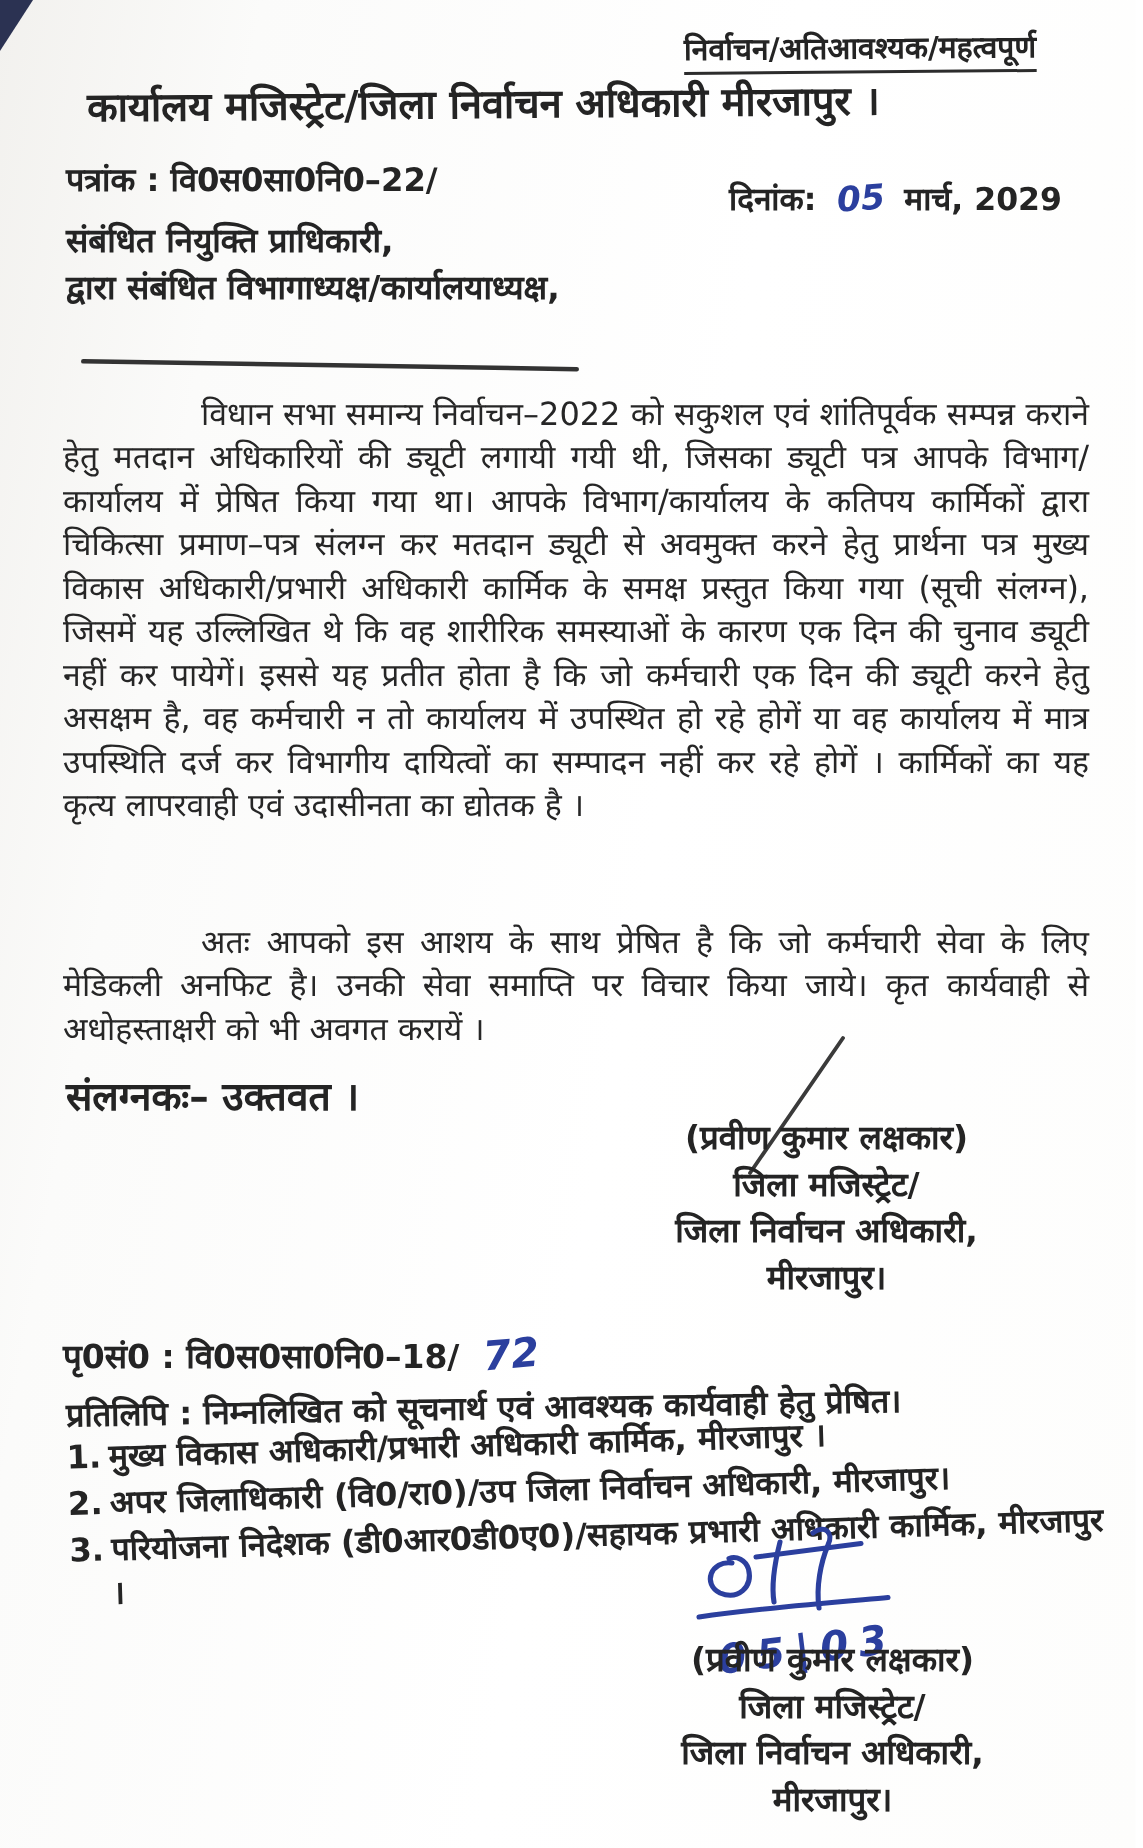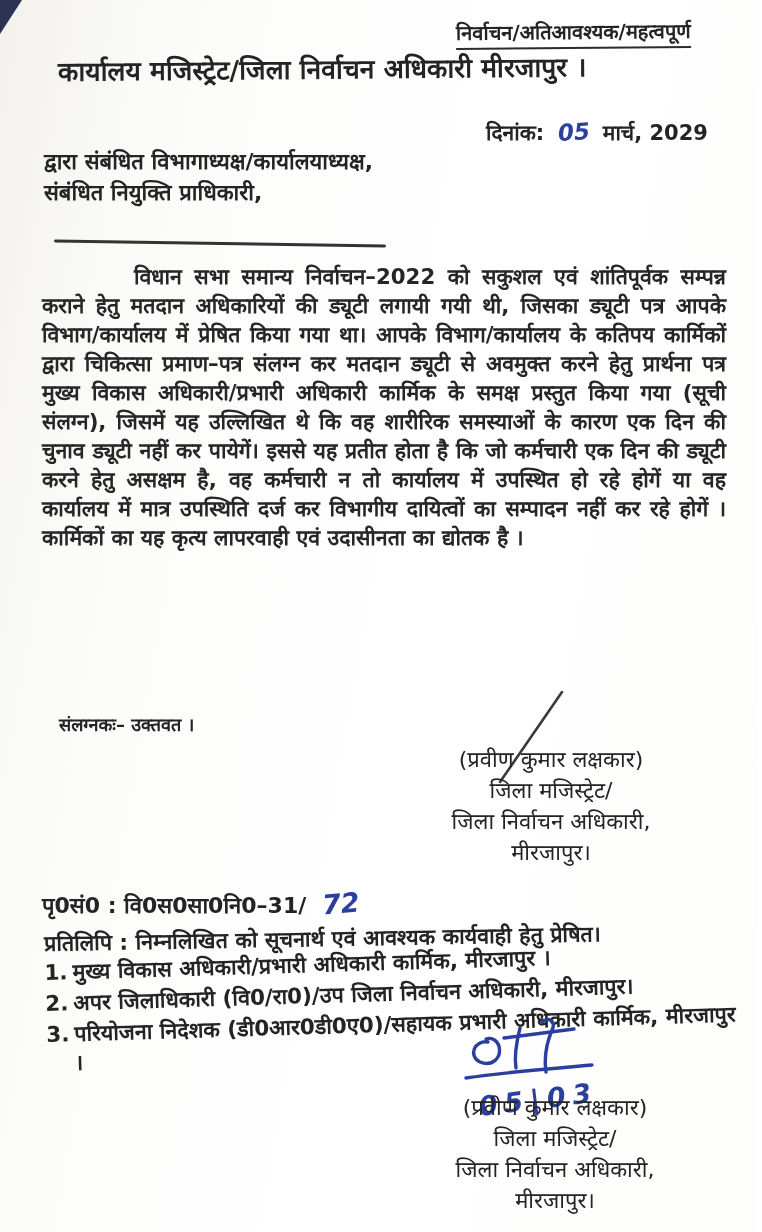--- a/index.html
+++ b/index.html
@@ -12,26 +12,26 @@
            padding-bottom:2px;border-bottom:2.5px solid #2c2c2c;transform:rotate(-0.5deg);}
   .office-heading{position:absolute;top:50px;left:58px;width:660px;font-size:26.5px;
                   font-weight:700;transform:rotate(-0.5deg);white-space:nowrap;}
   .patrank{position:absolute;top:104px;left:44px;font-size:21.5px;font-weight:700;}
   .dinank{position:absolute;top:118px;left:486px;font-size:21px;font-weight:700;}
   .hand-blue{color:#2b3f9e;font-style:italic;font-weight:700;}
   .dinank .hand-blue{font-size:23px;margin:0 6px;display:inline-block;transform:rotate(-4deg);}
   .addressee{position:absolute;top:146px;left:44px;font-size:22px;font-weight:700;line-height:31px;}
   .separator{position:absolute;top:242px;left:54px;width:332px;height:3px;background:#333;
              border-radius:2px;transform:rotate(0.9deg);}
-  .para{position:absolute;left:42px;width:684px;font-size:21.3px;font-weight:700;
+  .para{position:absolute;left:42px;width:684px;font-size:21.3px;font-weight:400;
         line-height:29px;text-align:justify;color:#262626;}
   .para1{top:262px;text-indent:92px;}
   .para2{top:614px;text-indent:92px;}
-  .enclosure{position:absolute;top:712px;left:44px;font-size:18px;font-weight:700;margin-left:15px;}
-  .sig-block{position:absolute;text-align:center;font-size:22px;font-weight:400;line-height:31px;}
+  .enclosure{position:absolute;top:712px;left:44px;font-size:26px;font-weight:700;}
+  .sig-block{position:absolute;text-align:center;font-size:22px;font-weight:700;line-height:31px;}
   .sig1{top:744px;left:418px;width:266px;}
   .sig2{top:1092px;left:410px;width:290px;}
   .sig1-slash{position:absolute;top:686px;left:490px;}
   .note-same-date{position:absolute;top:862px;left:490px;font-size:22px;font-weight:700;}
   .psno{position:absolute;top:888px;left:42px;font-size:22px;font-weight:700;}
   .psno .hand-blue{font-size:27px;margin-left:8px;display:inline-block;transform:rotate(-5deg);}
   .cc-head{position:absolute;top:928px;left:44px;font-size:21.5px;font-weight:700;
            transform:rotate(-1deg);transform-origin:left center;}
   .cc-list{position:absolute;top:958px;left:44px;width:690px;font-size:21.5px;font-weight:700;
            line-height:29px;transform:rotate(-1.7deg);transform-origin:left top;}
@@ -44,53 +44,55 @@
 <body>
 
 <div class="paper">
 
   <div class="corner-fold"></div>
 
   <div class="tagline">निर्वाचन/अतिआवश्यक/महत्वपूर्ण</div>
 
   <div class="office-heading">कार्यालय मजिस्ट्रेट/जिला निर्वाचन अधिकारी मीरजापुर ।</div>
 
+  <div class="patrank">पत्रांक : वि0स0सा0नि0–22/</div>
 
   <div class="dinank">
     <span>दिनांक:</span>
     <span class="hand-blue">05</span>
     <span>मार्च, 2029</span>
   </div>
 
   <div class="addressee">
+    <div>संबंधित नियुक्ति प्राधिकारी,</div>
     <div>द्वारा संबंधित विभागाध्यक्ष/कार्यालयाध्यक्ष,</div>
-    <div>संबंधित नियुक्ति प्राधिकारी,</div>
   </div>
 
   <div class="separator"></div>
 
   <div class="para para1">विधान सभा समान्य निर्वाचन–2022 को सकुशल एवं शांतिपूर्वक सम्पन्न कराने हेतु मतदान अधिकारियों की ड्यूटी लगायी गयी थी, जिसका ड्यूटी पत्र आपके विभाग/कार्यालय में प्रेषित किया गया था। आपके विभाग/कार्यालय के कतिपय कार्मिकों द्वारा चिकित्सा प्रमाण–पत्र संलग्न कर मतदान ड्यूटी से अवमुक्त करने हेतु प्रार्थना पत्र मुख्य विकास अधिकारी/प्रभारी अधिकारी कार्मिक के समक्ष प्रस्तुत किया गया (सूची संलग्न), जिसमें यह उल्लिखित थे कि वह शारीरिक समस्याओं के कारण एक दिन की चुनाव ड्यूटी नहीं कर पायेगें। इससे यह प्रतीत होता है कि जो कर्मचारी एक दिन की ड्यूटी करने हेतु असक्षम है, वह कर्मचारी न तो कार्यालय में उपस्थित हो रहे होगें या वह कार्यालय में मात्र उपस्थिति दर्ज कर विभागीय दायित्वों का सम्पादन नहीं कर रहे होगें । कार्मिकों का यह कृत्य लापरवाही एवं उदासीनता का द्योतक है ।</div>
 
+  <div class="para para2">अतः आपको इस आशय के साथ प्रेषित है कि जो कर्मचारी सेवा के लिए मेडिकली अनफिट है। उनकी सेवा समाप्ति पर विचार किया जाये। कृत कार्यवाही से अधोहस्ताक्षरी को भी अवगत करायें ।</div>
 
   <div class="enclosure">संलग्नकः– उक्तवत ।</div>
 
   <svg class="sig1-slash" width="80" height="102">
     <path d="M72 6 L10 96" stroke="#3a3a3a" stroke-width="2.6" fill="none" stroke-linecap="round"></path>
   </svg>
 
   <div class="sig-block sig1">
     <div>(प्रवीण कुमार लक्षकार)</div>
     <div>जिला मजिस्ट्रेट/</div>
     <div>जिला निर्वाचन अधिकारी,</div>
     <div>मीरजापुर।</div>
   </div>
 
 
   <div class="psno">
-    <span>पृ0सं0 : वि0स0सा0नि0–31/</span>
+    <span>पृ0सं0 : वि0स0सा0नि0–18/</span>
     <span class="hand-blue">72</span>
   </div>
 
   <div class="cc-head">प्रतिलिपि : निम्नलिखित को सूचनार्थ एवं आवश्यक कार्यवाही हेतु प्रेषित।</div>
 
   <div class="cc-list">
     <div class="cc-item">
       <span class="cc-num">1.</span>
       <span class="cc-text">मुख्य विकास अधिकारी/प्रभारी अधिकारी कार्मिक, मीरजापुर ।</span>
     </div>

